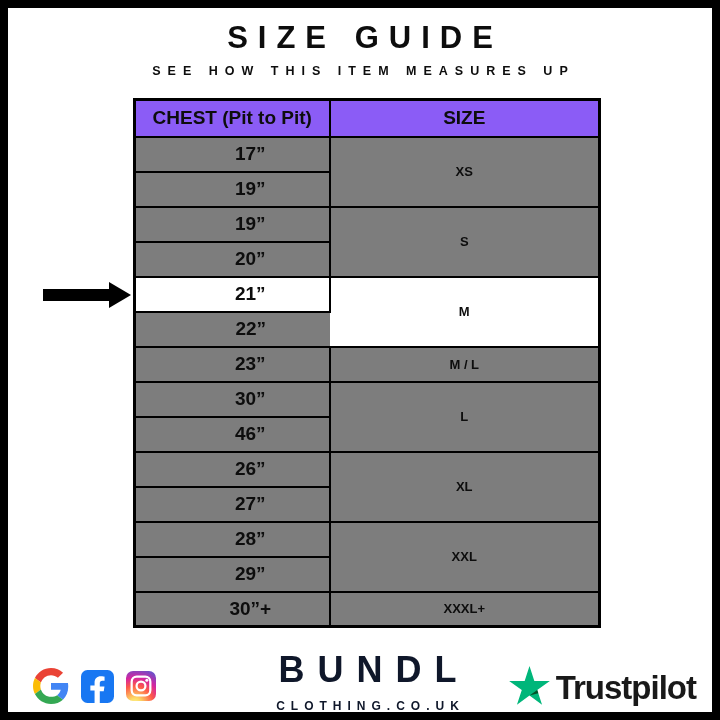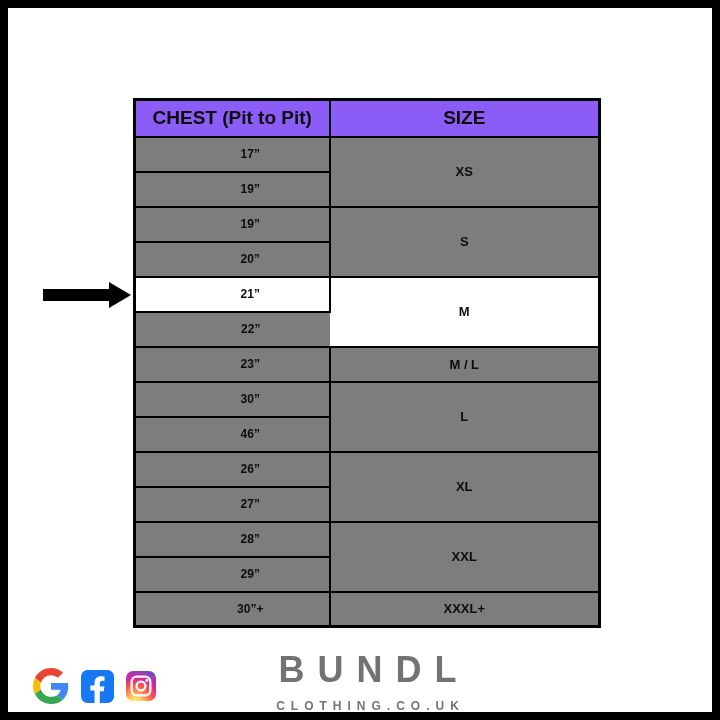--- a/index.html
+++ b/index.html
@@ -54,21 +54,21 @@
     vertical-align: middle;
     font-weight: bold;
     color: #0d0d0d;
     padding: 0;
     overflow: hidden;
   }
   .size-table thead tr { height: 37px; }
   .size-table tbody tr { height: 35px; }
   .size-table th { background: #8b5cf6; font-size: 19px; }
   .size-table td { background: #7d7d7d; }
-  .size-table td.chest { font-size: 12px; padding-left: 36px; }
+  .size-table td.chest { font-size: 19px; padding-left: 36px; }
   .size-table td.size  { font-size: 13px; text-align: center; }
   .size-table td.hl { background: #ffffff; }
   .size-table td.no-right { border-right: none; }
   .size-table td.no-left  { border-left: none; }
 
   
   .arrow {
     position: absolute;
     left: 35px; top: 274px;
     width: 88px; height: 26px;
@@ -94,21 +94,21 @@
     left: 25px; top: 660px;
     height: 40px;
     display: flex;
     align-items: center;
     gap: 12px;
   }
   .brand {
     position: absolute;
     left: 0; right: 0; top: 644px;
     text-align: center;
-    color: #737373;
+    color: #0f172a;
     padding-left: 15px;
   }
   .brand .brand-name {
     font-size: 36px;
     font-weight: bold;
     letter-spacing: 13px;
     padding-left: 13px;
     line-height: 1.0;
   }
   .brand .brand-domain {
@@ -130,20 +130,22 @@
     font-weight: bold;
     letter-spacing: -1px;
     color: #191919;
   }
 </style>
 </head>
 <body>
 
 <div class="frame">
 
+  <div class="title">SIZE GUIDE</div>
+  <div class="subtitle">SEE HOW THIS ITEM MEASURES UP</div>
 
   <table class="size-table">
     <colgroup>
         <col class="c-chest">
         <col class="c-size">
       </colgroup>
     <thead>
       <tr>
         <th>CHEST (Pit to Pit)</th>
         <th>SIZE</th>
@@ -247,14 +249,23 @@
         <circle cx="25" cy="11" r="1.8" fill="#ffffff"></circle>
       </svg>
     </span>
   </div>
 
   <div class="brand">
     <div class="brand-name">BUNDL</div>
     <div class="brand-domain">CLOTHING.CO.UK</div>
   </div>
 
+  <div class="trustpilot">
+    <span>
+      <svg width="41" height="39" viewBox="0 0 48 46">
+        <path fill="#00b67a" d="M48 17.6H29.7L24 .1l-5.7 17.5H0l14.9 10.7-5.7 17.4L24 34.9l14.8 10.8-5.7-17.4L48 17.6z"></path>
+        <path fill="#005128" d="M34.4 32.2l-1.3-3.9L24 34.9l10.4-2.7z"></path>
+      </svg>
+    </span>
+    <span class="tp-label">Trustpilot</span>
+  </div>
 
 </div>
 
 </body></html>

